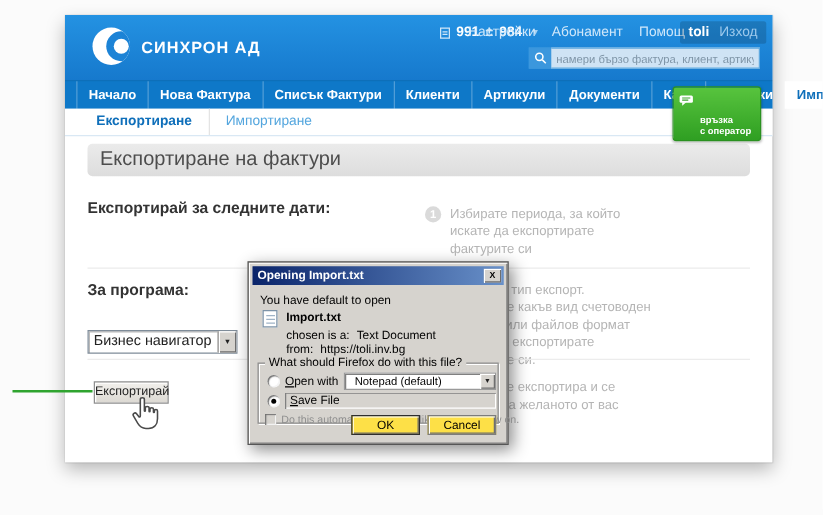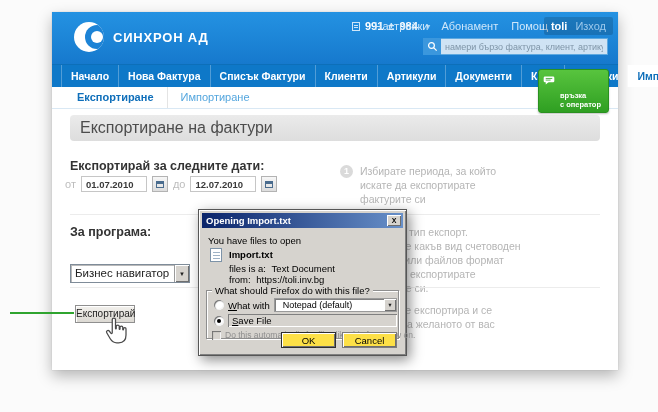--- a/index.html
+++ b/index.html
@@ -233,32 +233,20 @@
   <div class="subnav">
     <div class="subtab active">Експортиране</div>
     <div class="subtab idle">Импортиране</div>
   </div>
 
   <div class="title-bar">
     <span>Експортиране на фактури</span>
   </div>
 
   <div class="sec-label lbl-dates">Експортирай за следните дати:</div>
-  <div class="dates-row">
-    <span class="fromto">от</span>
-    <input class="date-input" type="text" value="01.07.2010" style="">
-    <div class="cal-btn">
-      <div class="cal-ic"></div>
-    </div>
-    <span class="fromto">до</span>
-    <input class="date-input" type="text" value="12.07.2010" style="">
-    <div class="cal-btn">
-      <div class="cal-ic"></div>
-    </div>
-  </div>
 
   <div class="help help1">
     <div class="help-num">1</div>
     <div class="help-text">Избирате периода, за който
 искате да експортирате
 фактурите си</div>
   </div>
 
   <div class="divider div1"></div>
 
@@ -293,37 +281,37 @@
 
 <svg class="cursor" width="26" height="30" viewBox="0 0 100 120">
   <path d="M35 10 c0-7 13-7 13 0 l0 36 c0 2 3 2 3 0 l0-9 c0-6 12-6 12 0 l0 11 c0 2 3 2 3 0 l0-7 c0-6 11-6 11 0 l0 9 c0 2 3 2 3 0 l0-3 c0-6 10-6 10 0 l0 25 c0 18-10 31-29 31 l-8 0 c-12 0-20-6-26-16 l-14-24 c-4-7 5-13 10-7 l7 9 c2 3 5 1 5-2 z" fill="#fff" stroke="#4a4a4a" stroke-width="5"></path>
 </svg>
 
 <div class="dlg">
   <div class="dlg-title">
     <span>Opening Import.txt</span>
     <div class="dlg-close">X</div>
   </div>
-  <div class="dlg-intro">You have files to open</div>
+  <div class="dlg-intro">You have default to open</div>
   <div class="file-ic"></div>
   <div class="dlg-fname">Import.txt</div>
   <div class="dlg-meta1">
-    <span>files is a:</span>
+    <span>chosen is a:</span>
     <span class="meta-val">Text Document</span>
   </div>
   <div class="dlg-meta2">
     <span>from:</span>
     <span class="meta-val">https://toli.inv.bg</span>
   </div>
 
   <div class="groupbox">
     <div class="gb-label">What should Firefox do with this file?</div>
     <div class="row-open">
       <div class="radio"></div>
-      <span class="rlabel">What with</span>
+      <span class="rlabel">Open with</span>
       <div class="combo">
         <div class="combo-text">Notepad (default)</div>
         <div class="combo-btn">▼</div>
       </div>
     </div>
     <div class="row-save">
       <div class="radio sel"></div>
       <div class="save-bar">
         <span class="rlabel">Save File</span>
       </div>

